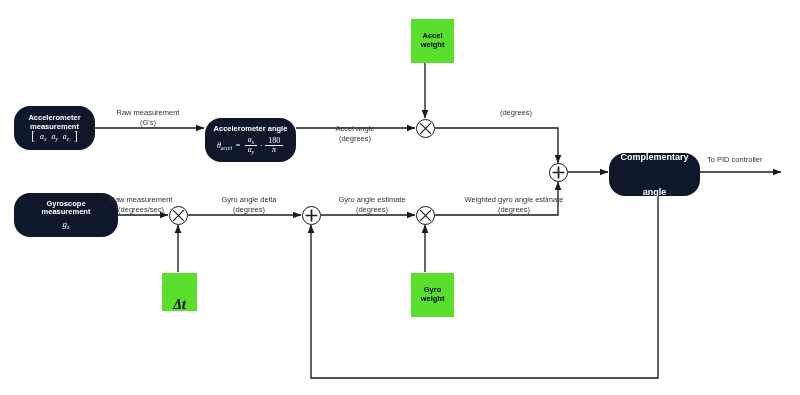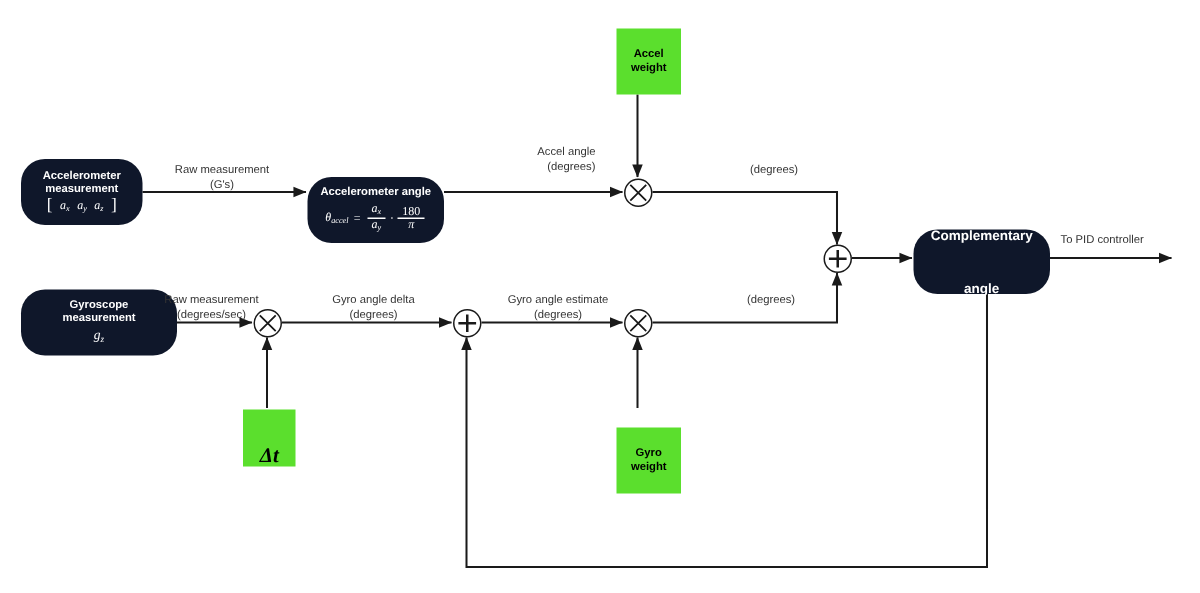--- a/index.html
+++ b/index.html
@@ -170,21 +170,21 @@
   <div class="box blue-box" style="left:609px; top:153px; width:91px; height:43px; font-size:9px;gap:24px;">
     <div>Complementary</div>
     <div>angle</div>
   </div>
 
   <div class="box green-box" style="left:411px; top:19px; width:43px; height:44px; font-size:7.5px;">
     <div>Accel</div>
     <div>weight</div>
   </div>
 
-  <div class="box green-box" style="left:411px; top:273px; width:43px; height:44px; font-size:7.5px;margin-top:12px;">
+  <div class="box green-box" style="left:411px; top:273px; width:43px; height:44px; font-size:7.5px;">
     <div>Gyro</div>
     <div>weight</div>
   </div>
 
   <div class="box green-box" style="left:162px; top:273px; width:35px; height:38px;">
     <div style="font-family:'Liberation Serif',serif; font-style:italic; font-size:14px; font-weight:bold;margin-top:27px;">Δt</div>
   </div>
 
   <div class="junction" style="left:168.5px; top:205.5px;">
     <svg width="17" height="17" viewBox="0 0 17 17">
@@ -214,21 +214,21 @@
     <svg width="17" height="17" viewBox="0 0 17 17">
       <path d="M8.5,2.6 L8.5,14.4 M2.6,8.5 L14.4,8.5" stroke="#1a1a1a" stroke-width="1.7"></path>
     </svg>
   </div>
 
   <div class="label" style="left:104px; top:108px; width:88px;">
     <div>Raw measurement</div>
     <div>(G's)</div>
   </div>
 
-  <div class="label" style="left:313px; top:96px; width:84px;text-align:right;">
+  <div class="label" style="left:313px; top:124px; width:84px;">
     <div>Accel angle</div>
     <div>(degrees)</div>
   </div>
 
   <div class="label" style="left:440px; top:108px; width:152px;">
     <div>(degrees)</div>
   </div>
 
   <div class="label" style="left:97px; top:195px; width:88px;">
     <div>Raw measurement</div>
@@ -239,20 +239,21 @@
     <div>Gyro angle delta</div>
     <div>(degrees)</div>
   </div>
 
   <div class="label" style="left:327px; top:195px; width:90px;">
     <div>Gyro angle estimate</div>
     <div>(degrees)</div>
   </div>
 
   <div class="label" style="left:440px; top:195px; width:148px;">
+    <div>Weighted gyro angle estimate</div>
     <div>(degrees)</div>
   </div>
 
   <div class="label" style="left:707px; top:155px; width:84px; text-align:left;">
     <div>To PID controller</div>
   </div>
 
 </div>
 
 </body></html>

